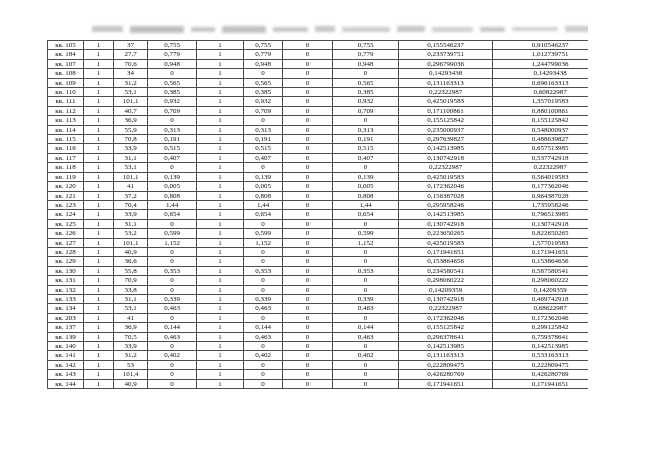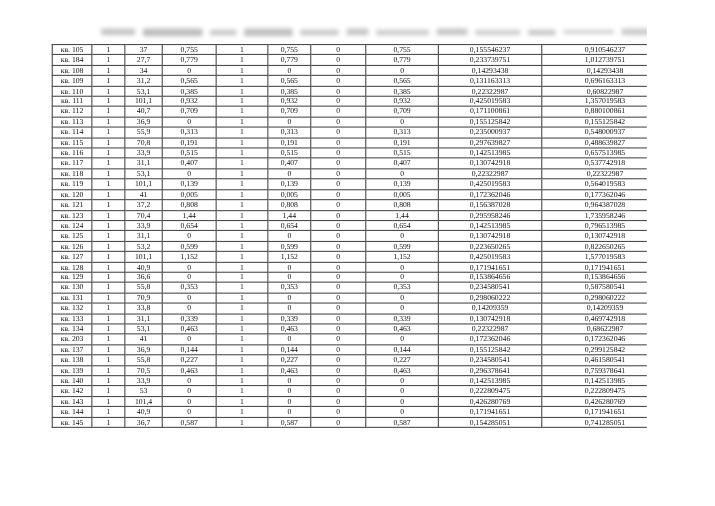--- a/index.html
+++ b/index.html
@@ -124,20 +124,32 @@
       <td>27,7</td>
       <td>0,779</td>
       <td>1</td>
       <td>0,779</td>
       <td>0</td>
       <td>0,779</td>
       <td>0,233739751</td>
       <td>1,012739751</td>
     </tr>
         <tr>
+      <td>кв. 107</td>
+      <td>1</td>
+      <td>70,6</td>
+      <td>0,948</td>
+      <td>1</td>
+      <td>0,948</td>
+      <td>0</td>
+      <td>0,948</td>
+      <td>0,296799036</td>
+      <td>1,244799036</td>
+    </tr>
+        <tr>
       <td>кв. 108</td>
       <td>1</td>
       <td>34</td>
       <td>0</td>
       <td>1</td>
       <td>0</td>
       <td>0</td>
       <td>0</td>
       <td>0,14293438</td>
       <td>0,14293438</td>
@@ -460,32 +472,20 @@
       <td>36,9</td>
       <td>0,144</td>
       <td>1</td>
       <td>0,144</td>
       <td>0</td>
       <td>0,144</td>
       <td>0,155125842</td>
       <td>0,299125842</td>
     </tr>
         <tr>
-      <td>кв. 138</td>
-      <td>1</td>
-      <td>55,8</td>
-      <td>0,227</td>
-      <td>1</td>
-      <td>0,227</td>
-      <td>0</td>
-      <td>0,227</td>
-      <td>0,234580541</td>
-      <td>0,461580541</td>
-    </tr>
-        <tr>
       <td>кв. 139</td>
       <td>1</td>
       <td>70,5</td>
       <td>0,463</td>
       <td>1</td>
       <td>0,463</td>
       <td>0</td>
       <td>0,463</td>
       <td>0,296378641</td>
       <td>0,759378641</td>
@@ -496,20 +496,32 @@
       <td>33,9</td>
       <td>0</td>
       <td>1</td>
       <td>0</td>
       <td>0</td>
       <td>0</td>
       <td>0,142513985</td>
       <td>0,142513985</td>
     </tr>
         <tr>
+      <td>кв. 141</td>
+      <td>1</td>
+      <td>31,2</td>
+      <td>0,402</td>
+      <td>1</td>
+      <td>0,402</td>
+      <td>0</td>
+      <td>0,402</td>
+      <td>0,131163313</td>
+      <td>0,533163313</td>
+    </tr>
+        <tr>
       <td>кв. 142</td>
       <td>1</td>
       <td>53</td>
       <td>0</td>
       <td>1</td>
       <td>0</td>
       <td>0</td>
       <td>0</td>
       <td>0,222809475</td>
       <td>0,222809475</td>
@@ -531,28 +543,16 @@
       <td>1</td>
       <td>40,9</td>
       <td>0</td>
       <td>1</td>
       <td>0</td>
       <td>0</td>
       <td>0</td>
       <td>0,171941651</td>
       <td>0,171941651</td>
     </tr>
-        <tr>
-      <td>кв. 145</td>
-      <td>1</td>
-      <td>36,7</td>
-      <td>0,587</td>
-      <td>1</td>
-      <td>0,587</td>
-      <td>0</td>
-      <td>0,587</td>
-      <td>0,154285051</td>
-      <td>0,741285051</td>
-    </tr>
       </tbody>
   </table>
 
 </div>
 
 </body></html>

